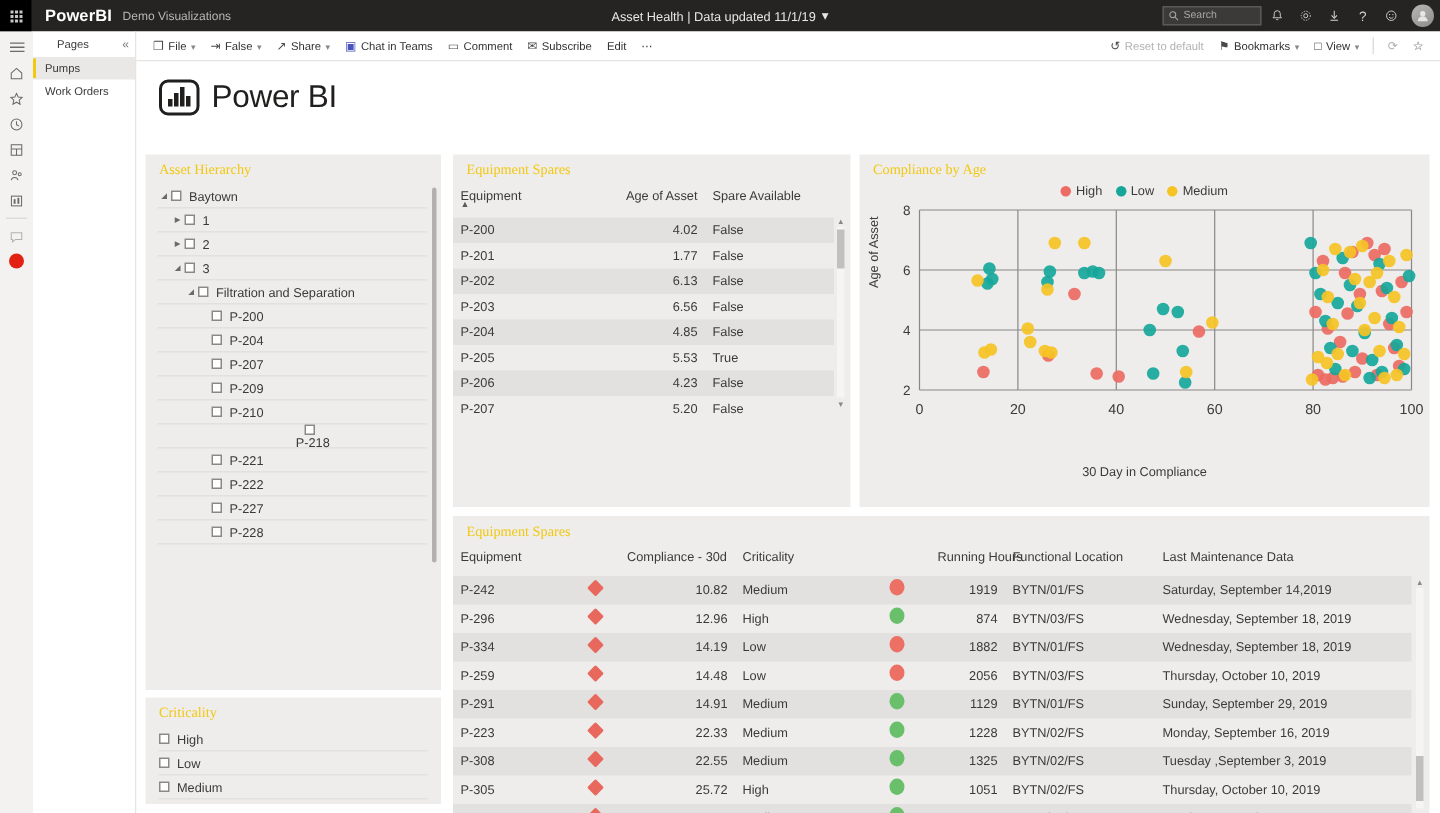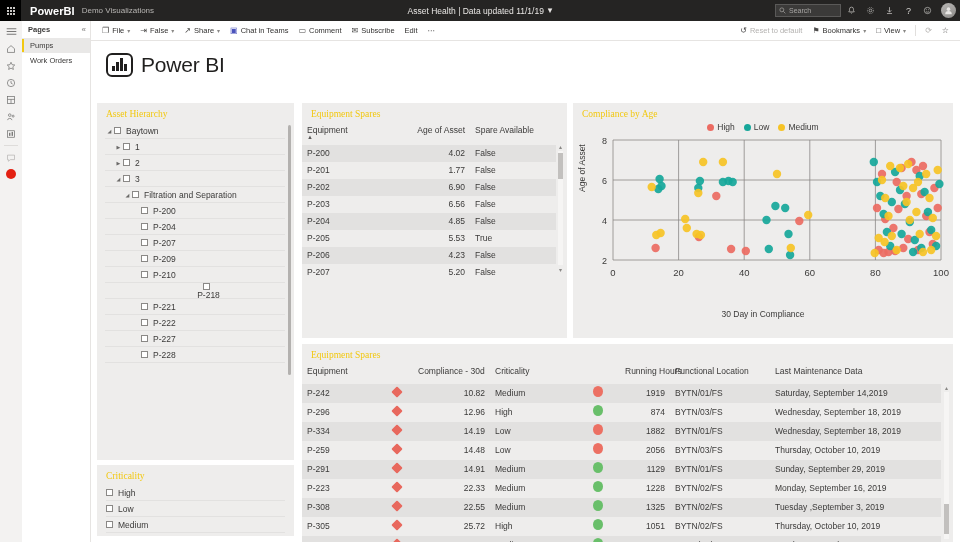--- a/index.html
+++ b/index.html
@@ -71,21 +71,21 @@
 
   
   .pages {
     position: absolute; top: 21px; left: 22px; width: 69px; height: 521px;
     background: #ffffff; border-right: 1px solid #e6e4e2;
   }
   .pages-hd {
     height: 17px; display: flex; align-items: center; justify-content: space-between;
     padding: 0 4px 0 6px;
   }
-  .pages-hd b { font-size: 7.5px; color: #3b3a39; font-weight: bold; }
+  .pages-hd b { font-size: 7.5px; color: #3b3a39; font-weight: normal; margin-left: 10px; }
   .collapse { font-size: 8px; color: #7a7978; cursor: pointer; }
   .page-item {
     height: 15px; display: flex; align-items: center; padding-left: 8px;
     font-size: 7.5px; color: #3b3a39; position: relative; cursor: pointer;
   }
   .page-item.sel { background: #e9e8e7; }
   .page-item.sel::before {
     content: ""; position: absolute; left: 0; top: 1px; bottom: 1px;
     width: 2px; background: #f2c811;
   }
@@ -564,21 +564,21 @@
                 <td>4.02</td>
                 <td>False</td>
               </tr>
               <tr>
                 <td>P-201</td>
                 <td>1.77</td>
                 <td>False</td>
               </tr>
               <tr class="alt">
                 <td>P-202</td>
-                <td>6.90</td>
+                <td>6.13</td>
                 <td>False</td>
               </tr>
               <tr>
                 <td>P-203</td>
                 <td>6.56</td>
                 <td>False</td>
               </tr>
               <tr class="alt">
                 <td>P-204</td>
                 <td>4.85</td>

